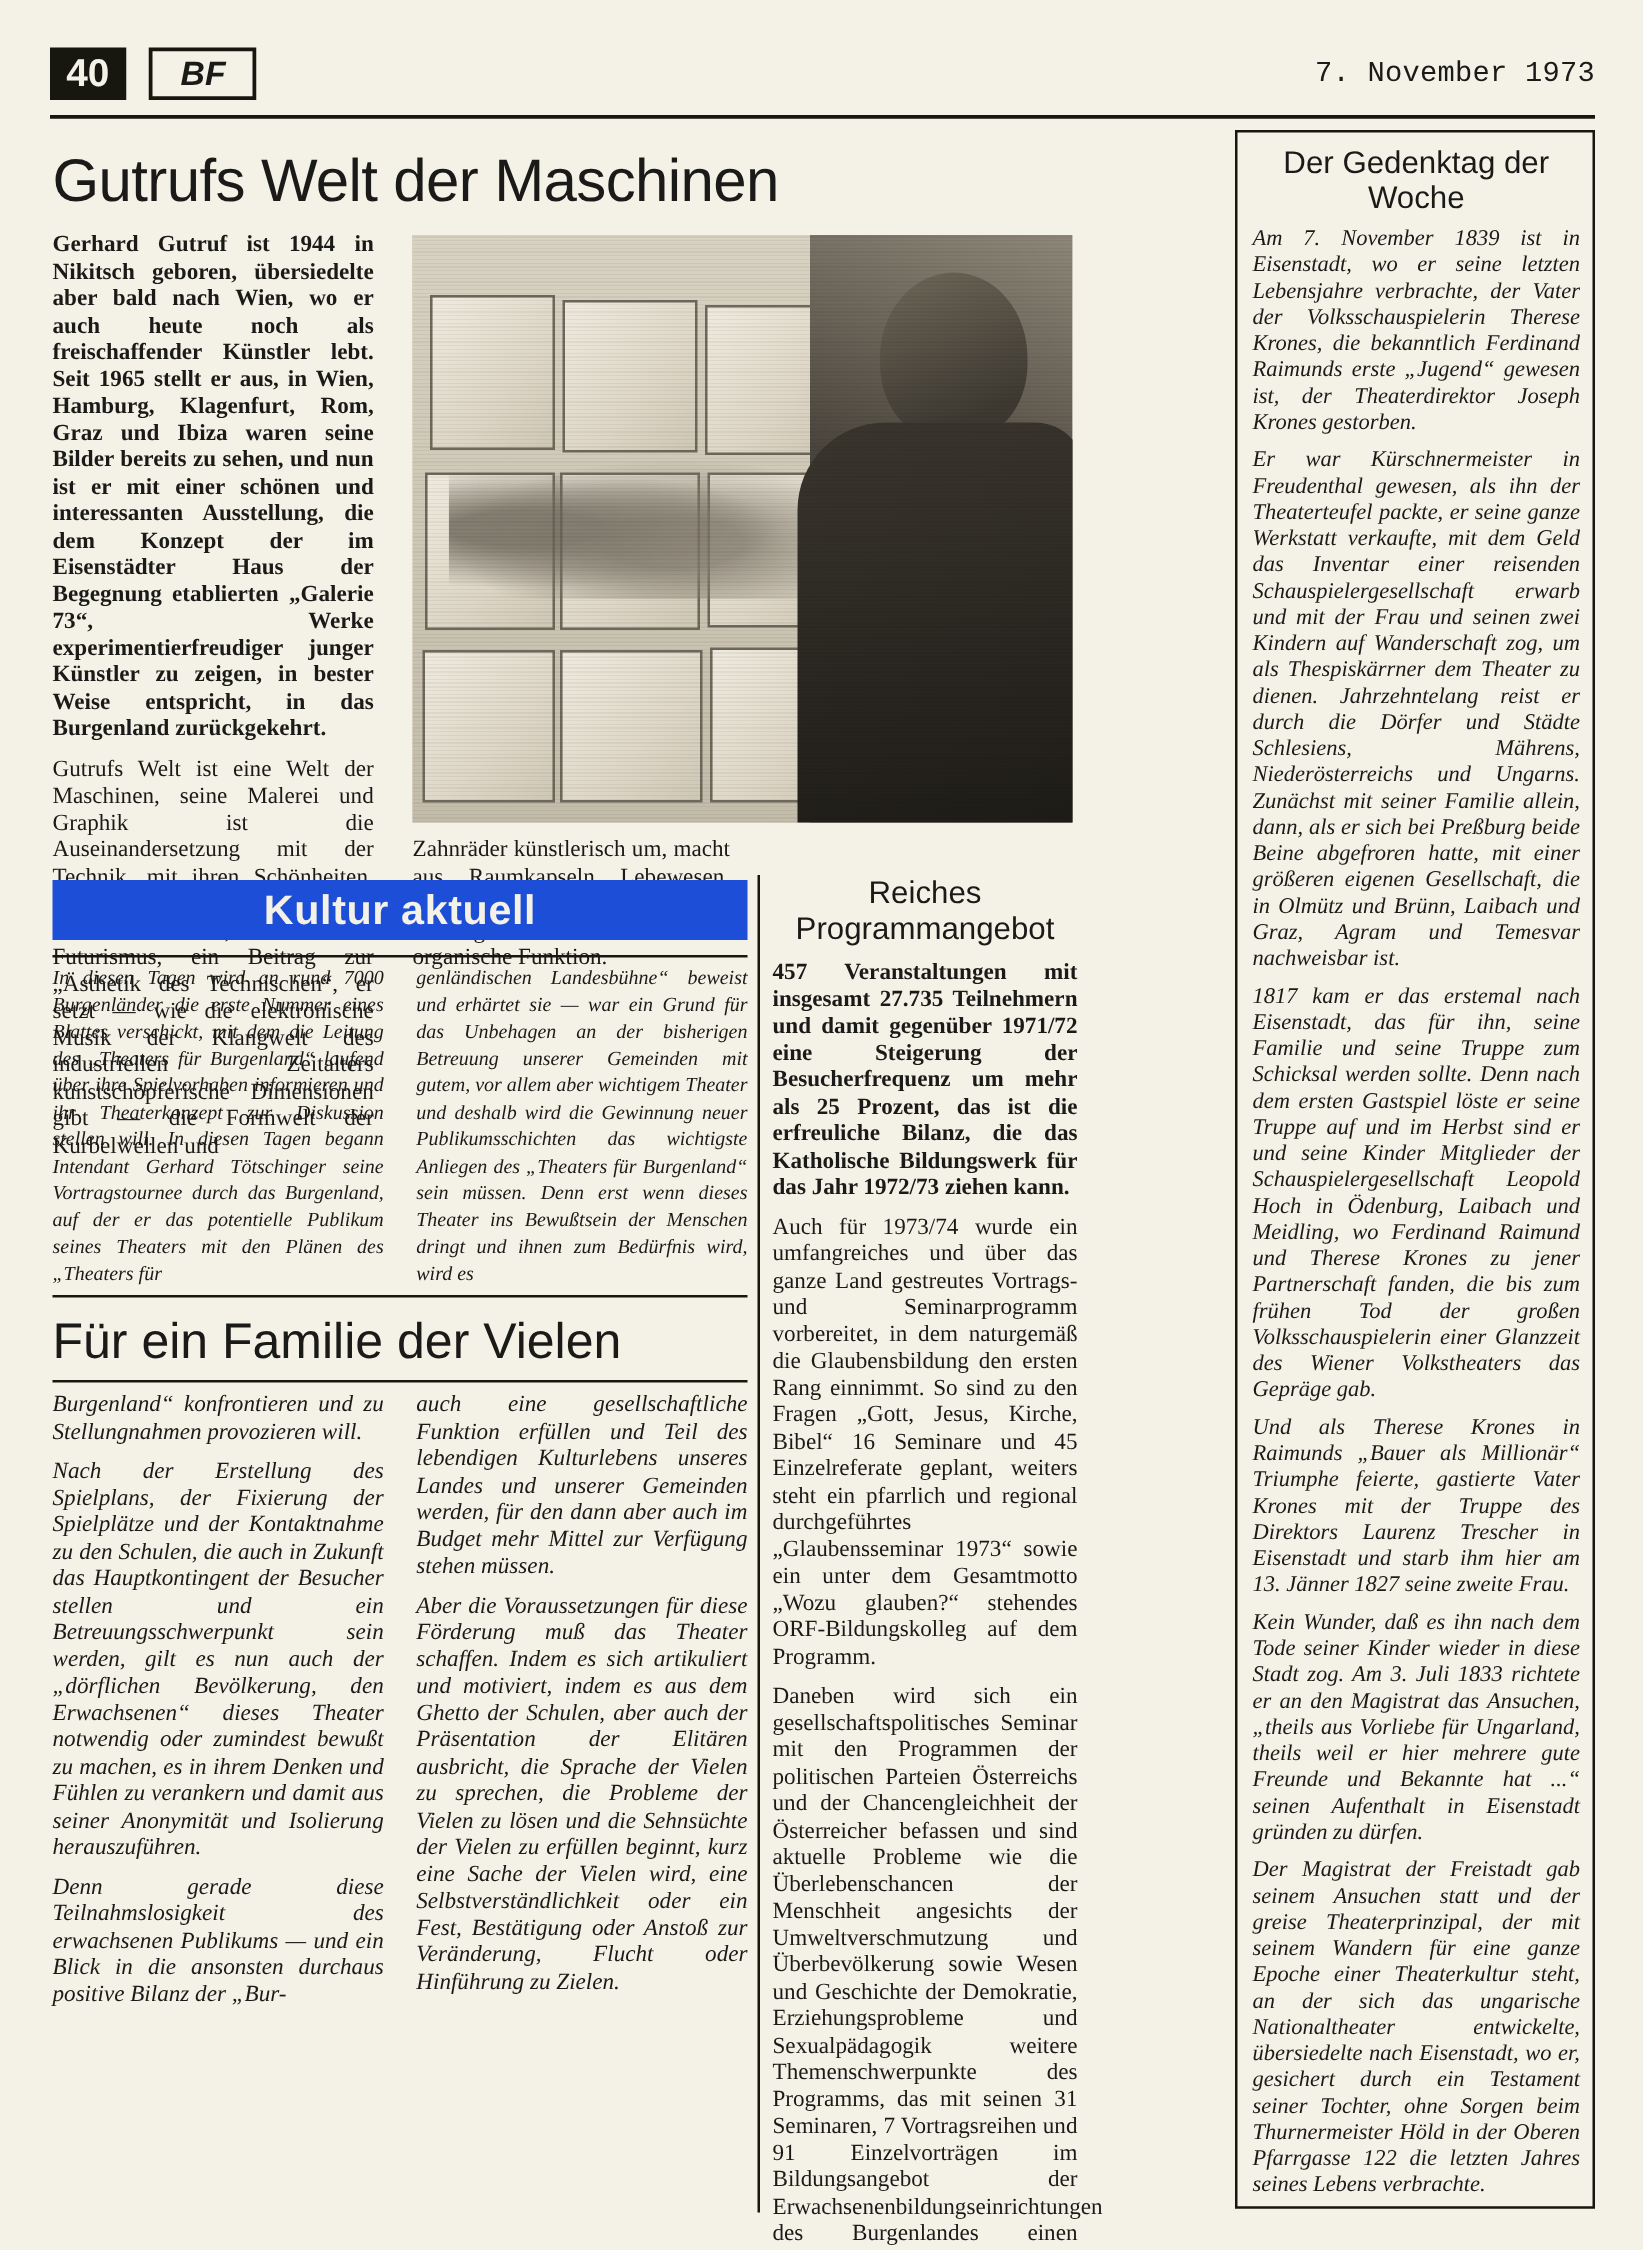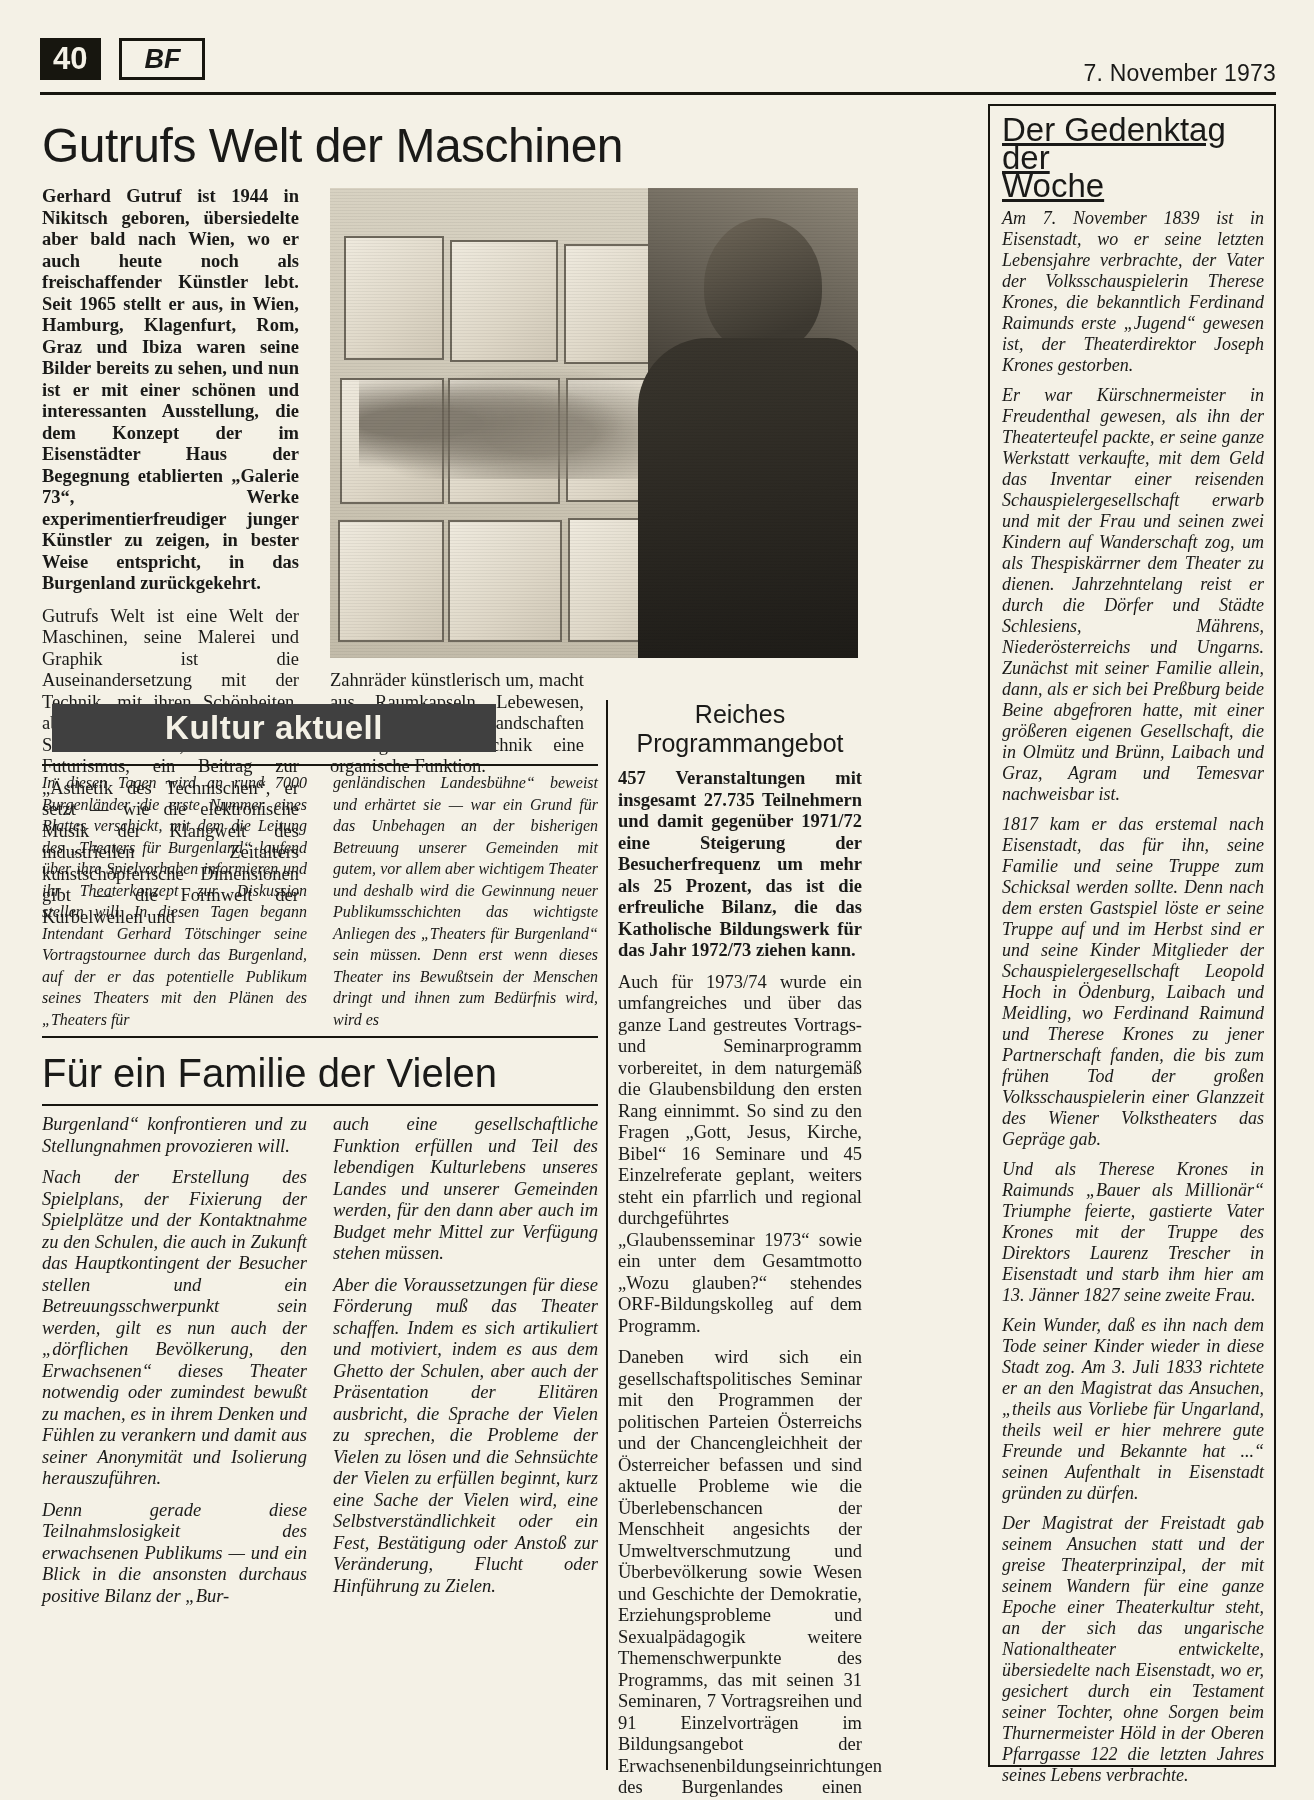--- a/index.html
+++ b/index.html
@@ -45,24 +45,23 @@
     font-style: italic;
     font-size: 27px;
     line-height: 36px;
     padding: 0 22px;
     vertical-align: top;
   }
   .issue-date {
     position: absolute;
     right: 0;
     top: 8px;
-    font-family: Liberation Sans, sans-serif;
+    font-family: Liberation Mono, monospace;
     font-size: 23px;
     letter-spacing: .2px;
-    margin-top: 14px;
   }
   .rule-top {
     position: absolute;
     left: 40px; right: 38px;
     top: 92px;
     height: 3px;
     background: #17160f;
   }
   
   .content {
@@ -183,24 +182,24 @@
     width: 254px;
     font-size: 18.5px;
     line-height: 21.5px;
     text-align: justify;
     hyphens: auto;
   }
   .caption-cols p { margin: 0 0 10px 0; }
   
   .banner {
     position: absolute;
-    left: 12px;
-    width: 444px;
+    left: 2px;
+    width: 556px;
     height: 48px;
-    background: #404040;
+    background: #1d4ed8;
     color: #f4f1e6;
     font-family: "Liberation Sans", sans-serif;
     font-weight: bold;
     font-size: 33px;
     line-height: 48px;
     text-align: center;
     letter-spacing: .5px;
   }
   .kultur-banner { top: 600px; }
   .rule {
@@ -268,25 +267,24 @@
   
   .vrule-mid {
     position: absolute;
     left: 566px; top: 596px;
     width: 2px; height: 1070px;
     background: #17160f;
   }
   
   .rail-title {
     font-family: "Liberation Sans", sans-serif;
-    font-size: 33px;
+    font-size: 25px;
     line-height: 28px;
-    text-align: left;
+    text-align: center;
     margin: 4px 0 8px 0;
-    text-decoration: underline;
   }
   .rail-body p {
     margin: 0 0 9px 0;
     font-style: italic;
     font-size: 18px;
     line-height: 21px;
     text-align: justify;
     hyphens: auto;
   }
 </style>

